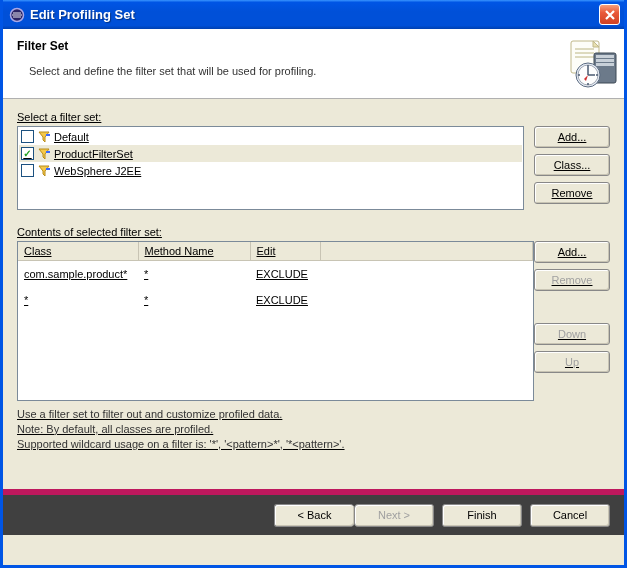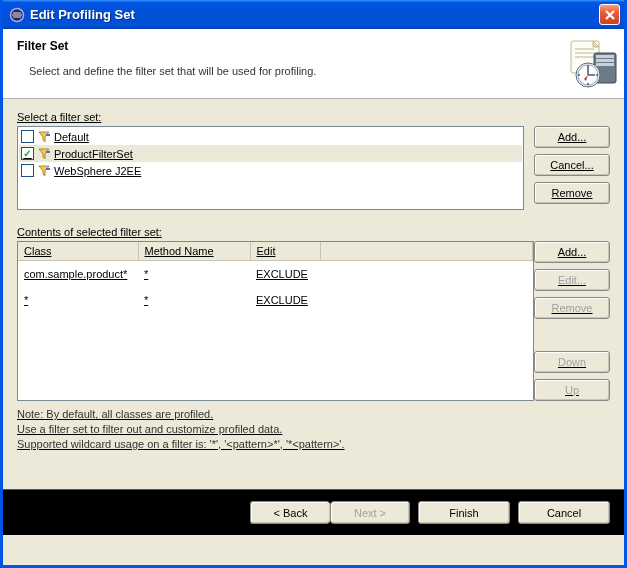--- a/index.html
+++ b/index.html
@@ -87,26 +87,26 @@
     font-weight:normal; text-align:left; padding:2px 6px;
     height:18px; font-size:11px;
   }
   th:first-child { border-left:none; }
   td {
     padding:7px 6px; height:14px; font-size:11px;
     overflow:hidden; white-space:nowrap;
   }
   .note { margin-top:6px; color:#333; line-height:1.35; }
   .footer {
-    border-top:1px solid #be185d;
+    border-top:6px solid #be185d;
     height:46px; display:flex; align-items:center; justify-content:flex-end;
     gap:8px; padding: 12px 14px;
-    background:#000000;
-  }
-  .footer .btn { width:92px; height:23px; }
+    background:#404040;
+  }
+  .footer .btn { width:80px; height:23px; }
   .wizard-pair { display:flex; }
   .wizard-pair .btn { width:80px; border-radius:4px; }
   .wizard-pair .btn:first-child { border-top-left-radius:3px; border-bottom-left-radius:3px; border-right:none;}
   .wizard-pair .btn:last-child { border-top-right-radius:3px; border-bottom-right-radius:3px; }
 </style>
 </head>
 <body>
 
 <div class="titlebar">
   <span class="eclipse-icon">
@@ -177,21 +177,21 @@
             <svg width="14" height="14" viewBox="0 0 14 14">
               <polygon points="2,2 12,2 8,7 8,12 6,10 6,7" fill="#f5c84a" stroke="#b88c1a"></polygon>
               <path d="M9 5 l4 0" stroke="#3a6aff" stroke-width="2"></path>
             </svg>
           </span>
           <span>WebSphere J2EE</span>
         </div>
       </div>
     <div class="sidebtns">
       <div class="btn">Add...</div>
-      <div class="btn">Cancel...</div>
+      <div class="btn">Class...</div>
       <div class="btn">Remove</div>
     </div>
   </div>
 
   <div style="height:16px"></div>
 
   <span class="label">Contents of selected filter set:</span>
   <div class="table-wrap">
     <div class="table-container">
       <table>
@@ -268,31 +268,30 @@
               <td></td>
               <td></td>
               <td></td>
               <td></td>
             </tr>
           </tbody>
       </table>
     </div>
     <div class="sidebtns">
       <div class="btn">Add...</div>
-      <div class="btn disabled">Edit...</div>
       <div class="btn disabled">Remove</div>
       <div style="height:20px"></div>
       <div class="btn disabled">Down</div>
       <div class="btn disabled">Up</div>
     </div>
   </div>
 
   <div class="note">
+    <div>Use a filter set to filter out and customize profiled data.</div>
     <div>Note: By default, all classes are profiled.</div>
-    <div>Use a filter set to filter out and customize profiled data.</div>
     <div>Supported wildcard usage on a filter is: '*', '&lt;pattern&gt;*', '*&lt;pattern&gt;'.</div>
   </div>
 </div>
 
 <div class="footer">
   <div class="wizard-pair">
     <div class="btn">&lt; Back</div>
     <div class="btn disabled">Next &gt;</div>
   </div>
   <div class="btn">Finish</div>

